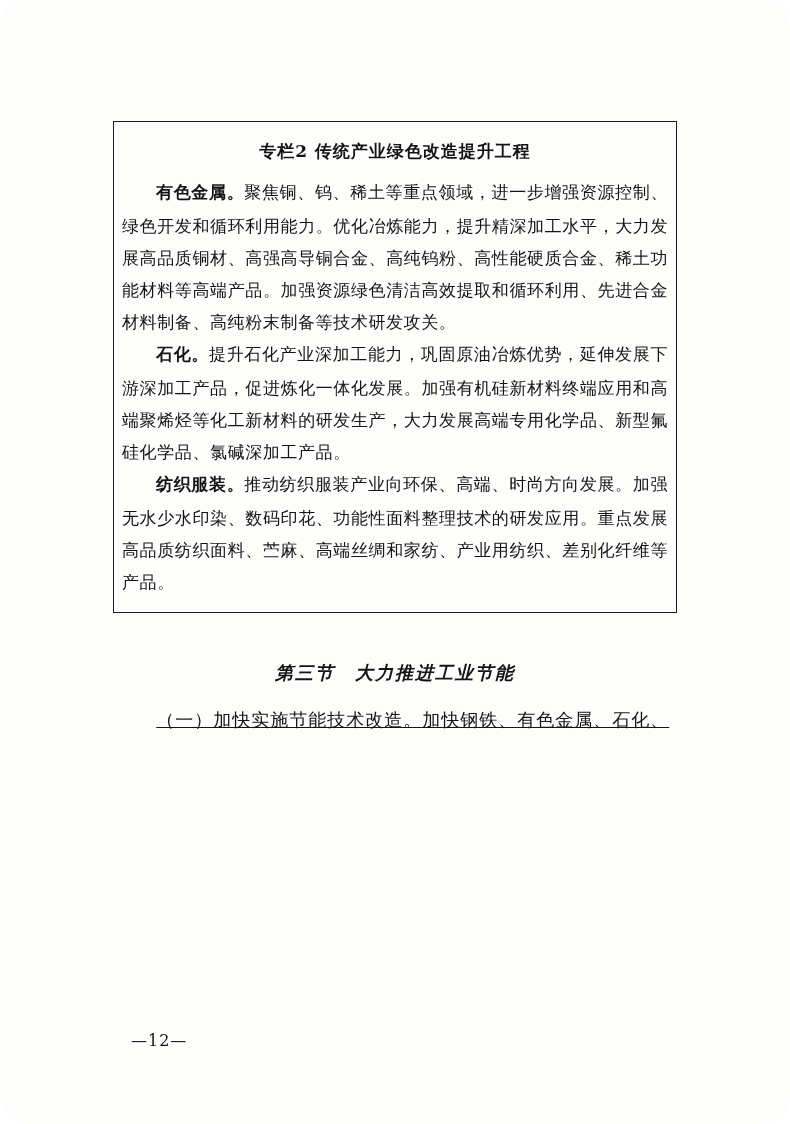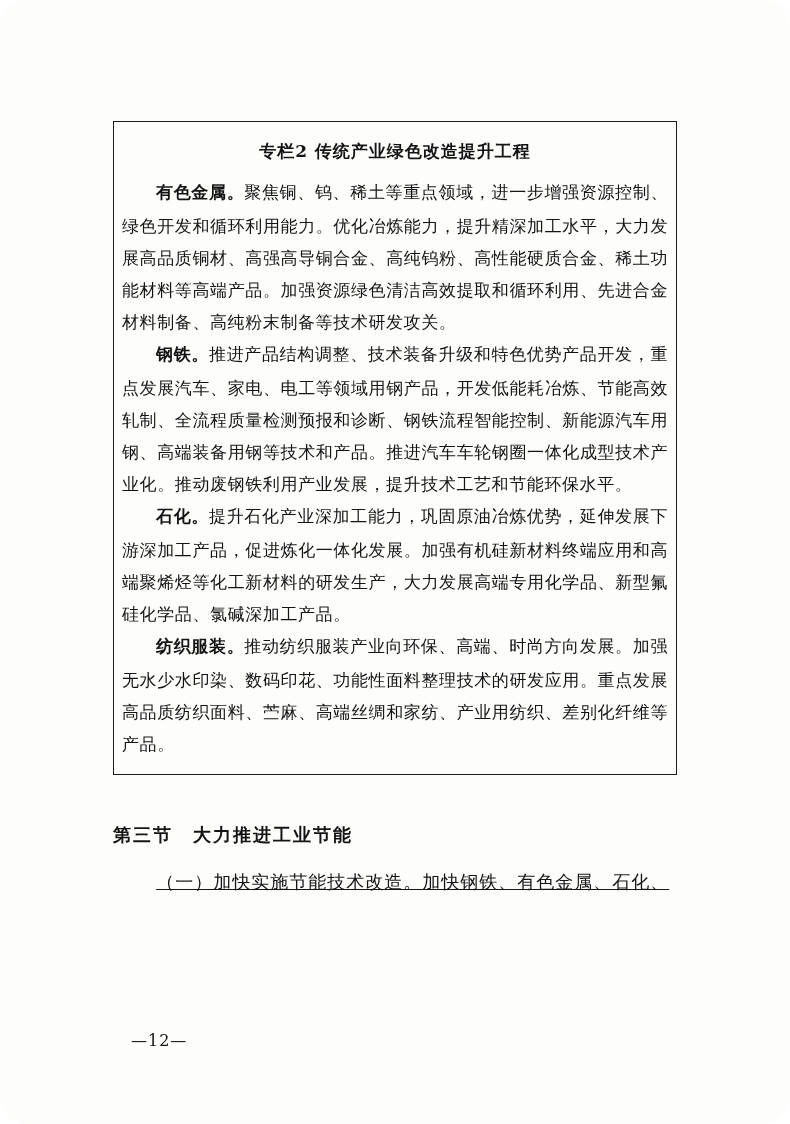--- a/index.html
+++ b/index.html
@@ -31,26 +31,27 @@
   }
   .box-para {
     font-size: 17px;
     line-height: 32px;
     letter-spacing: 0.6px;
     text-align: justify;
     text-indent: 2em;
   }
   .lead { font-weight: bold; font-family: Liberation Mono, monospace; }
   .section-heading {
-    text-align: left;
+    text-align: center;
     font-weight: bold;
     font-size: 18px;
     line-height: 28px;
     margin-top: 46px;
     letter-spacing: 2px;
+    font-style: italic;
   }
   .section-body {
     margin-top: 16px;
     font-size: 18px;
     line-height: 34px;
     letter-spacing: 1px;
     text-align: justify;
     text-indent: 2.4em;
     text-decoration: underline;
   }
@@ -65,21 +66,20 @@
 </head>
 <body>
 
 <div class="page">
 
   <div class="feature-box">
     <div class="box-title">专栏2 传统产业绿色改造提升工程</div>
 
     <p class="box-para"><span class="lead">有色金属。</span><span>聚焦铜、钨、稀土等重点领域，进一步增强资源控制、绿色开发和循环利用能力。优化冶炼能力，提升精深加工水平，大力发展高品质铜材、高强高导铜合金、高纯钨粉、高性能硬质合金、稀土功能材料等高端产品。加强资源绿色清洁高效提取和循环利用、先进合金材料制备、高纯粉末制备等技术研发攻关。</span></p>
 
-    <p class="box-para"><span class="lead">钢铁。</span><span>推进产品结构调整、技术装备升级和特色优势产品开发，重点发展汽车、家电、电工等领域用钢产品，开发低能耗冶炼、节能高效轧制、全流程质量检测预报和诊断、钢铁流程智能控制、新能源汽车用钢、高端装备用钢等技术和产品。推进汽车车轮钢圈一体化成型技术产业化。推动废钢铁利用产业发展，提升技术工艺和节能环保水平。</span></p>
 
 
     <p class="box-para"><span class="lead">石化。</span><span>提升石化产业深加工能力，巩固原油冶炼优势，延伸发展下游深加工产品，促进炼化一体化发展。加强有机硅新材料终端应用和高端聚烯烃等化工新材料的研发生产，大力发展高端专用化学品、新型氟硅化学品、氯碱深加工产品。</span></p>
 
     <p class="box-para"><span class="lead">纺织服装。</span><span>推动纺织服装产业向环保、高端、时尚方向发展。加强无水少水印染、数码印花、功能性面料整理技术的研发应用。重点发展高品质纺织面料、苎麻、高端丝绸和家纺、产业用纺织、差别化纤维等产品。</span></p>
   </div>
 
   <div class="section-heading">第三节　大力推进工业节能</div>
 
   <p class="section-body">（一）加快实施节能技术改造。加快钢铁、有色金属、石化、</p>

